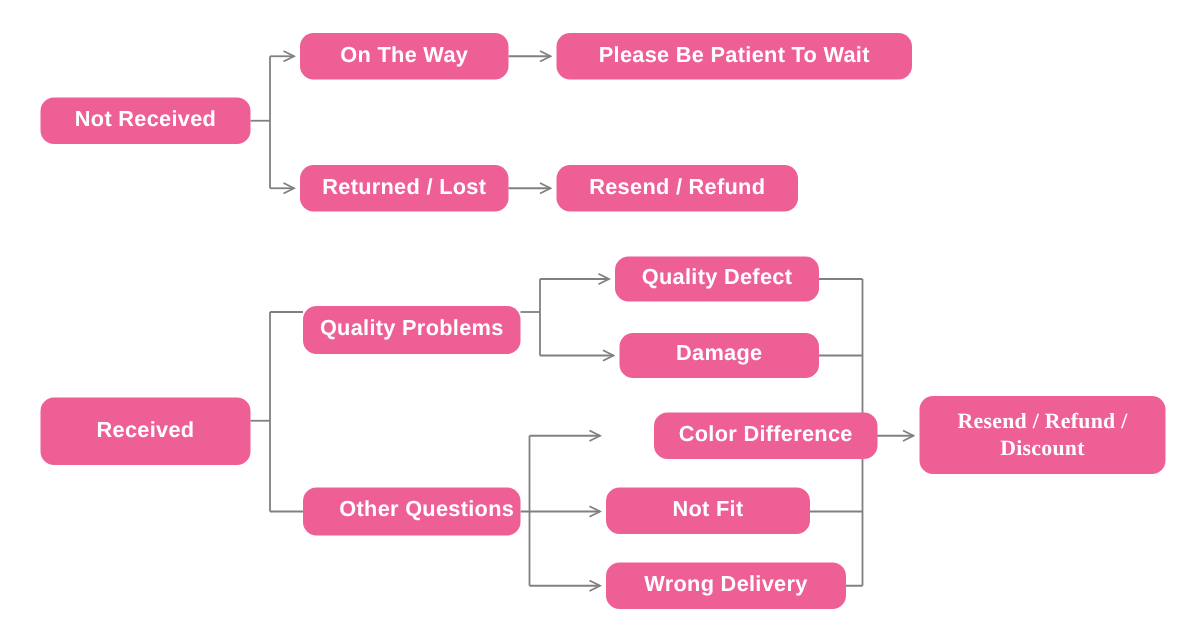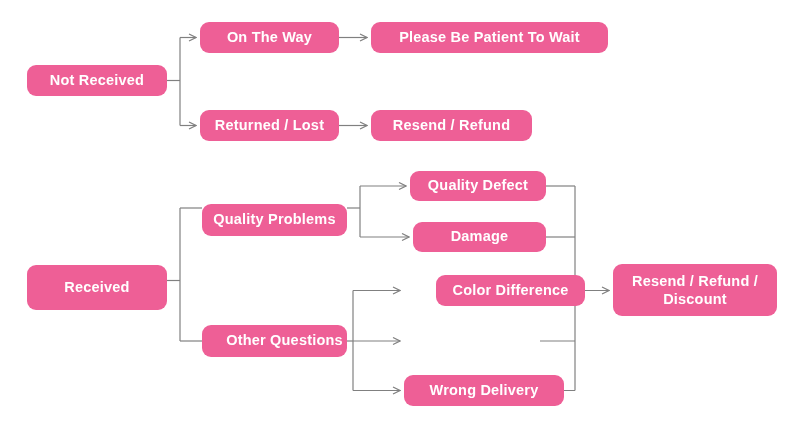--- a/index.html
+++ b/index.html
@@ -34,20 +34,21 @@
     font-family: "Liberation Sans", sans-serif;
     font-size: 14.5px;
     font-weight: 700;
     letter-spacing: 0.2px;
     line-height: 1.22;
     z-index: 2;
     user-select: none;
   }
   .node.multiline {
     line-height: 1.25;
+    font-family: Liberation Serif, serif;
   }
   .conn-layer {
     position: absolute;
     left: 0;
     top: 0;
     width: 800px;
     height: 425px;
     z-index: 1;
   }
 </style>
@@ -116,19 +117,20 @@
   <div class="node" style="left:202px; top:192px; width:145px; height:32px;margin-top:12px;">Quality Problems</div>
 
   <div class="node" style="left:202px; top:325px; width:145px; height:32px;padding-left:20px;">Other Questions</div>
 
   <div class="node" style="left:410px; top:171px; width:136px; height:30px;">Quality Defect</div>
 
   <div class="node" style="left:413px; top:222px; width:133px; height:30px;">Damage</div>
 
   <div class="node" style="left:404px; top:275px; width:149px; height:31px;margin-left:32px;">Color Difference</div>
 
+  <div class="node" style="left:404px; top:325px; width:136px; height:31px;">Not Fit</div>
 
   <div class="node" style="left:404px; top:375px; width:160px; height:31px;">Wrong Delivery</div>
 
   <div class="node multiline" style="left:613px; top:264px; width:164px; height:52px; white-space:pre-line;">Resend / Refund /
 Discount</div>
 
 </div>
 
 </body></html>

